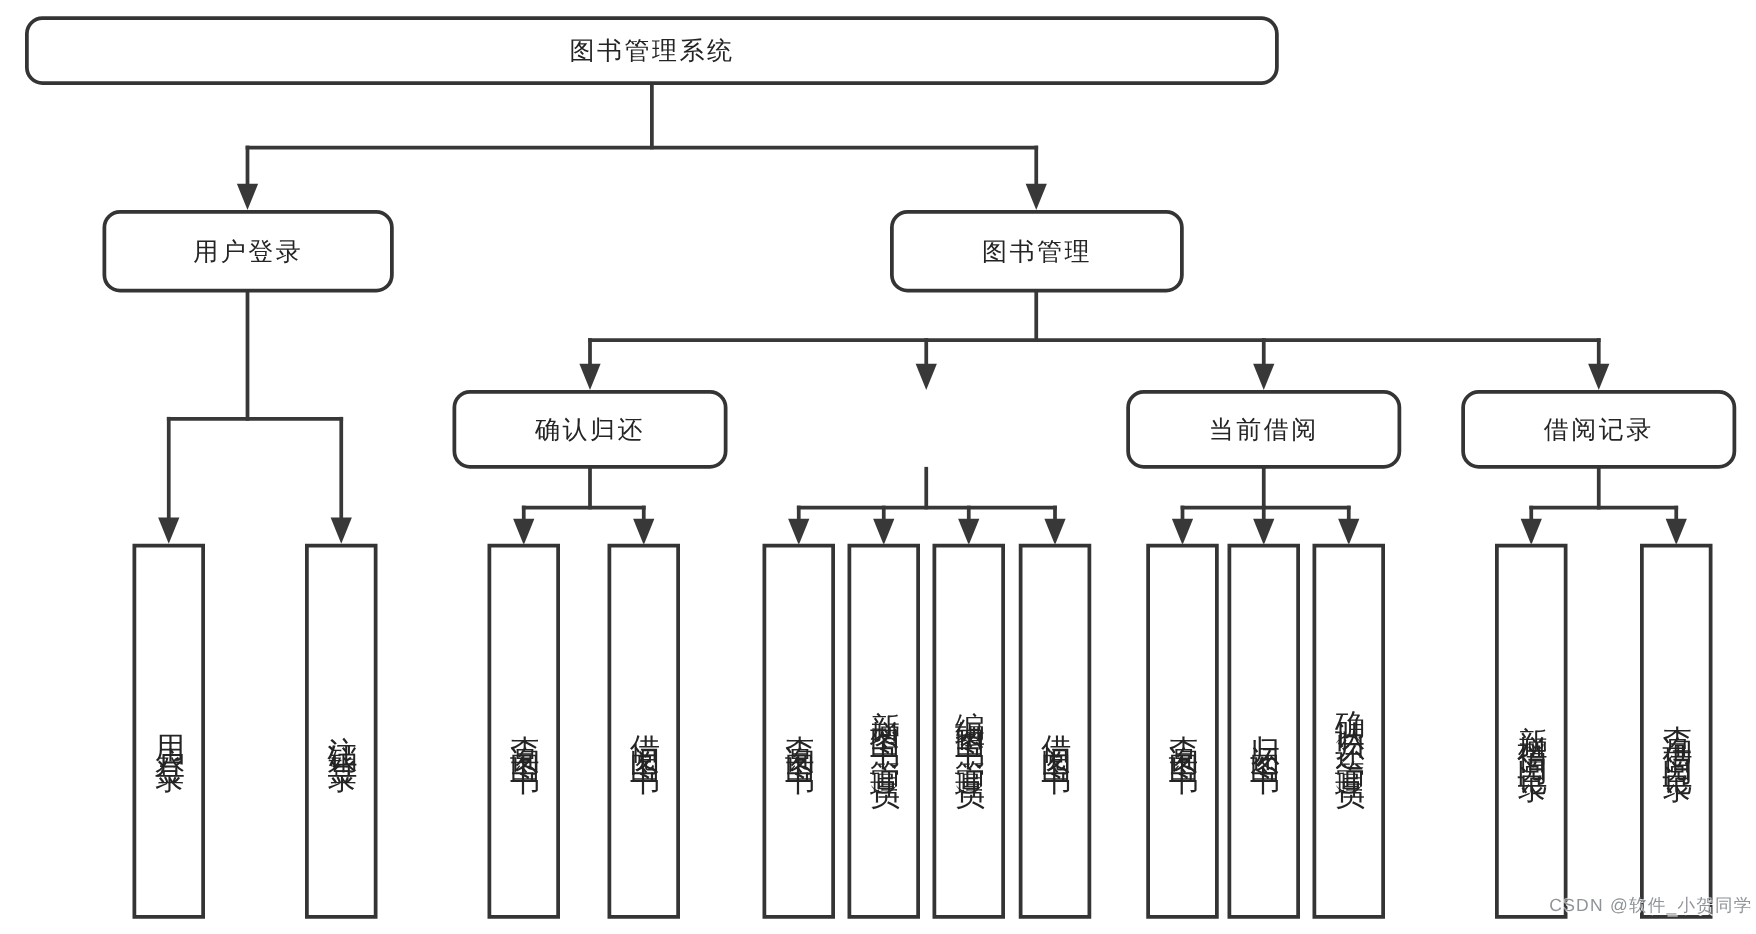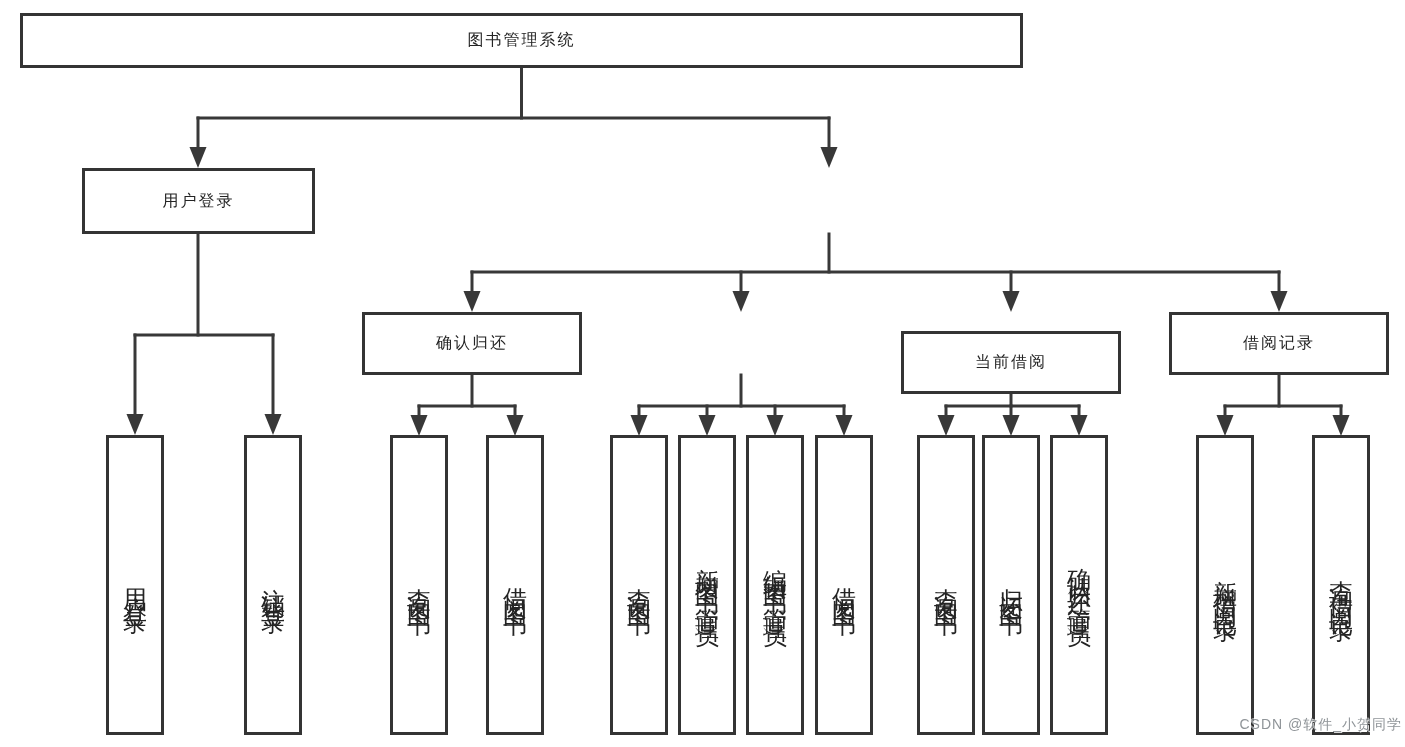--- a/index.html
+++ b/index.html
@@ -21,36 +21,36 @@
     position: absolute;
     box-sizing: border-box;
     background: #ffffff;
     border: 3px solid #343434;
     display: flex;
     align-items: center;
     justify-content: center;
     color: #242424;
     z-index: 2;
   }
-  .h-node { font-size: 16px; letter-spacing: 2px; white-space: nowrap; }
+  .h-node { font-size: 20px; letter-spacing: 2px; white-space: nowrap; border-radius: 14px; }
   .v-node span {
     writing-mode: vertical-rl;
     text-orientation: mixed;
     font-size: 24px;
     letter-spacing: 8px;
     line-height: 1;
     white-space: nowrap;
   }
   
   .n-root  { left: 20px;   top: 13px;  width: 1003px; height: 55px; }
   .n-user  { left: 82px;   top: 168px; width: 233px;  height: 66px; }
   .n-mgmt  { left: 712px;  top: 168px; width: 235px;  height: 66px; }
   .n-sec0  { left: 362px;  top: 312px; width: 220px;  height: 63px; }
   .n-sec1  { left: 631px;  top: 312px; width: 220px;  height: 63px; }
-  .n-sec2  { left: 901px;  top: 312px; width: 220px;  height: 63px; margin-top: 19px; }
+  .n-sec2  { left: 901px;  top: 312px; width: 220px;  height: 63px; }
   .n-sec3  { left: 1169px; top: 312px; width: 220px;  height: 63px; }
   .leaf    { top: 435px; width: 58px; height: 300px; }
   .n-a0 { left: 106px; }  .n-a1 { left: 244px; }
   .n-b0 { left: 390px; }  .n-b1 { left: 486px; }
   .n-c0 { left: 610px; }  .n-c1 { left: 678px; }
   .n-c2 { left: 746px; }  .n-c3 { left: 815px; }
   .n-d0 { left: 917px; }  .n-d1 { left: 982px; }  .n-d2 { left: 1050px; }
   .n-e0 { left: 1196px; } .n-e1 { left: 1312px; }
   .watermark {
     position: absolute;
@@ -145,20 +145,23 @@
     </g>
   </svg>
 
   <div class="node h-node n-root">
     <span>图书管理系统</span>
   </div>
 
   <div class="node h-node n-user">
     <span>用户登录</span>
   </div>
+  <div class="node h-node n-mgmt">
+    <span>图书管理</span>
+  </div>
 
   <div class="node h-node n-sec0">
     <span>确认归还</span>
   </div>
   <div class="node h-node n-sec2">
     <span>当前借阅</span>
   </div>
   <div class="node h-node n-sec3">
     <span>借阅记录</span>
   </div>

